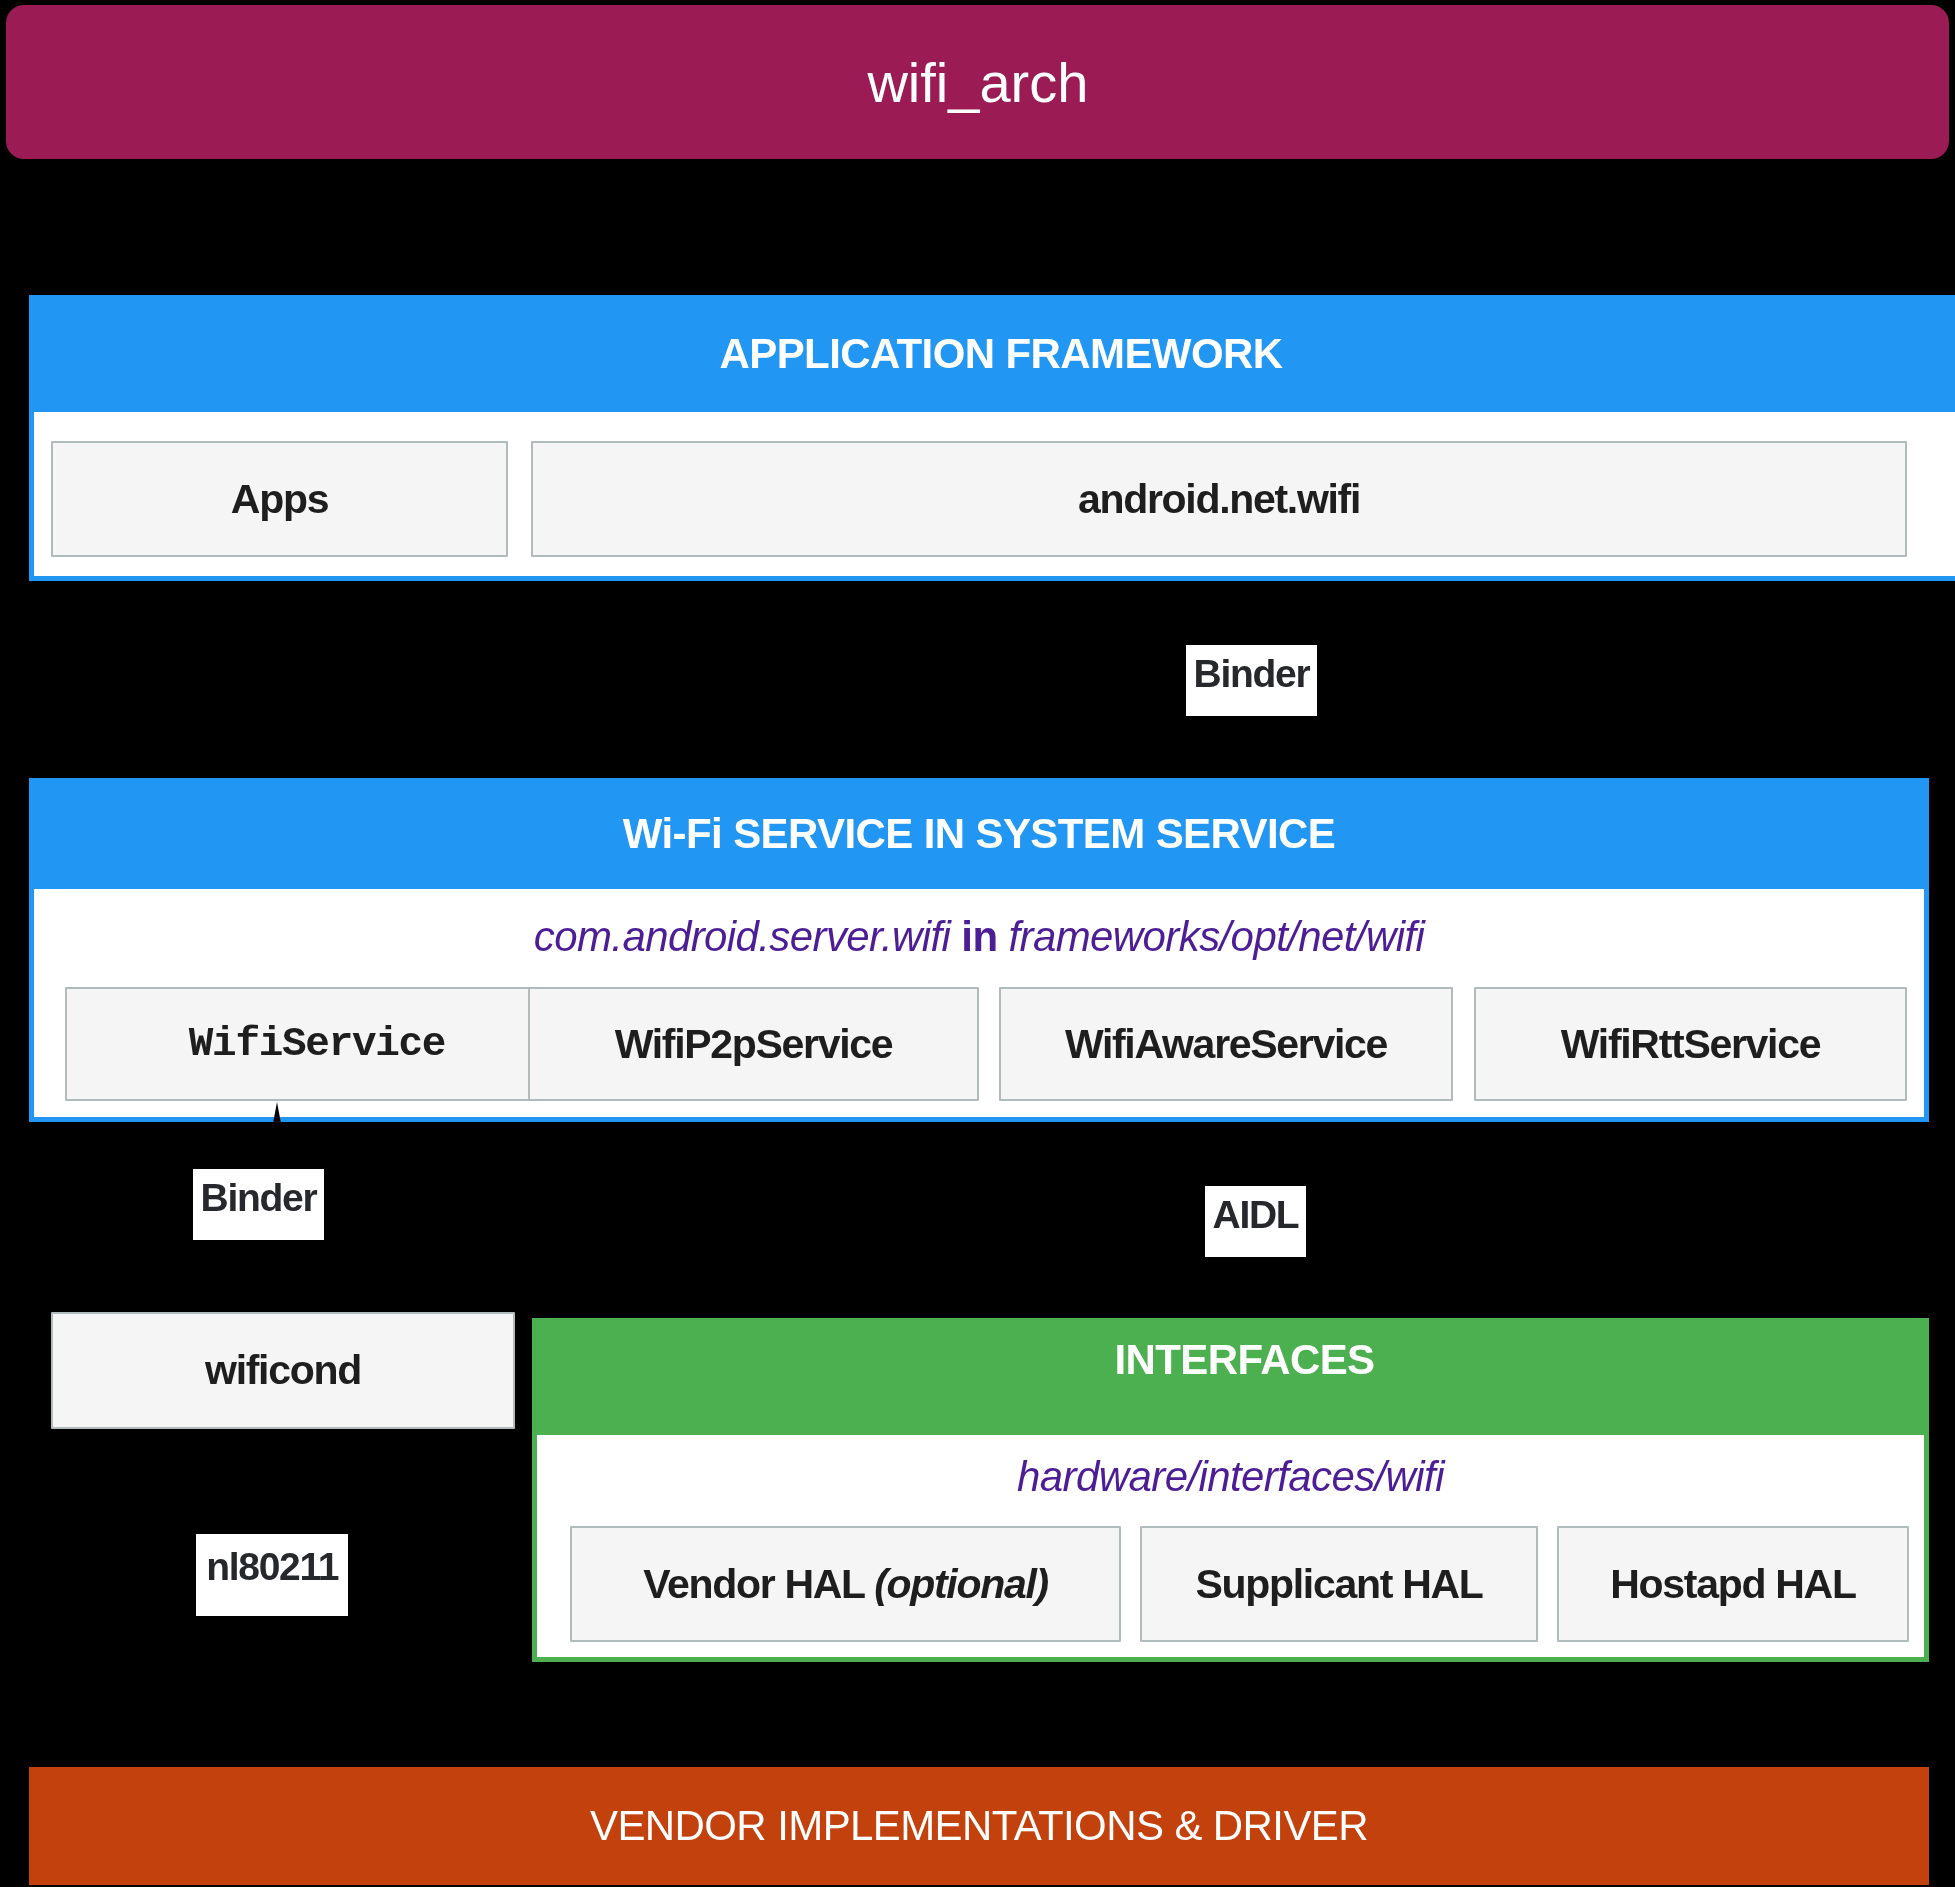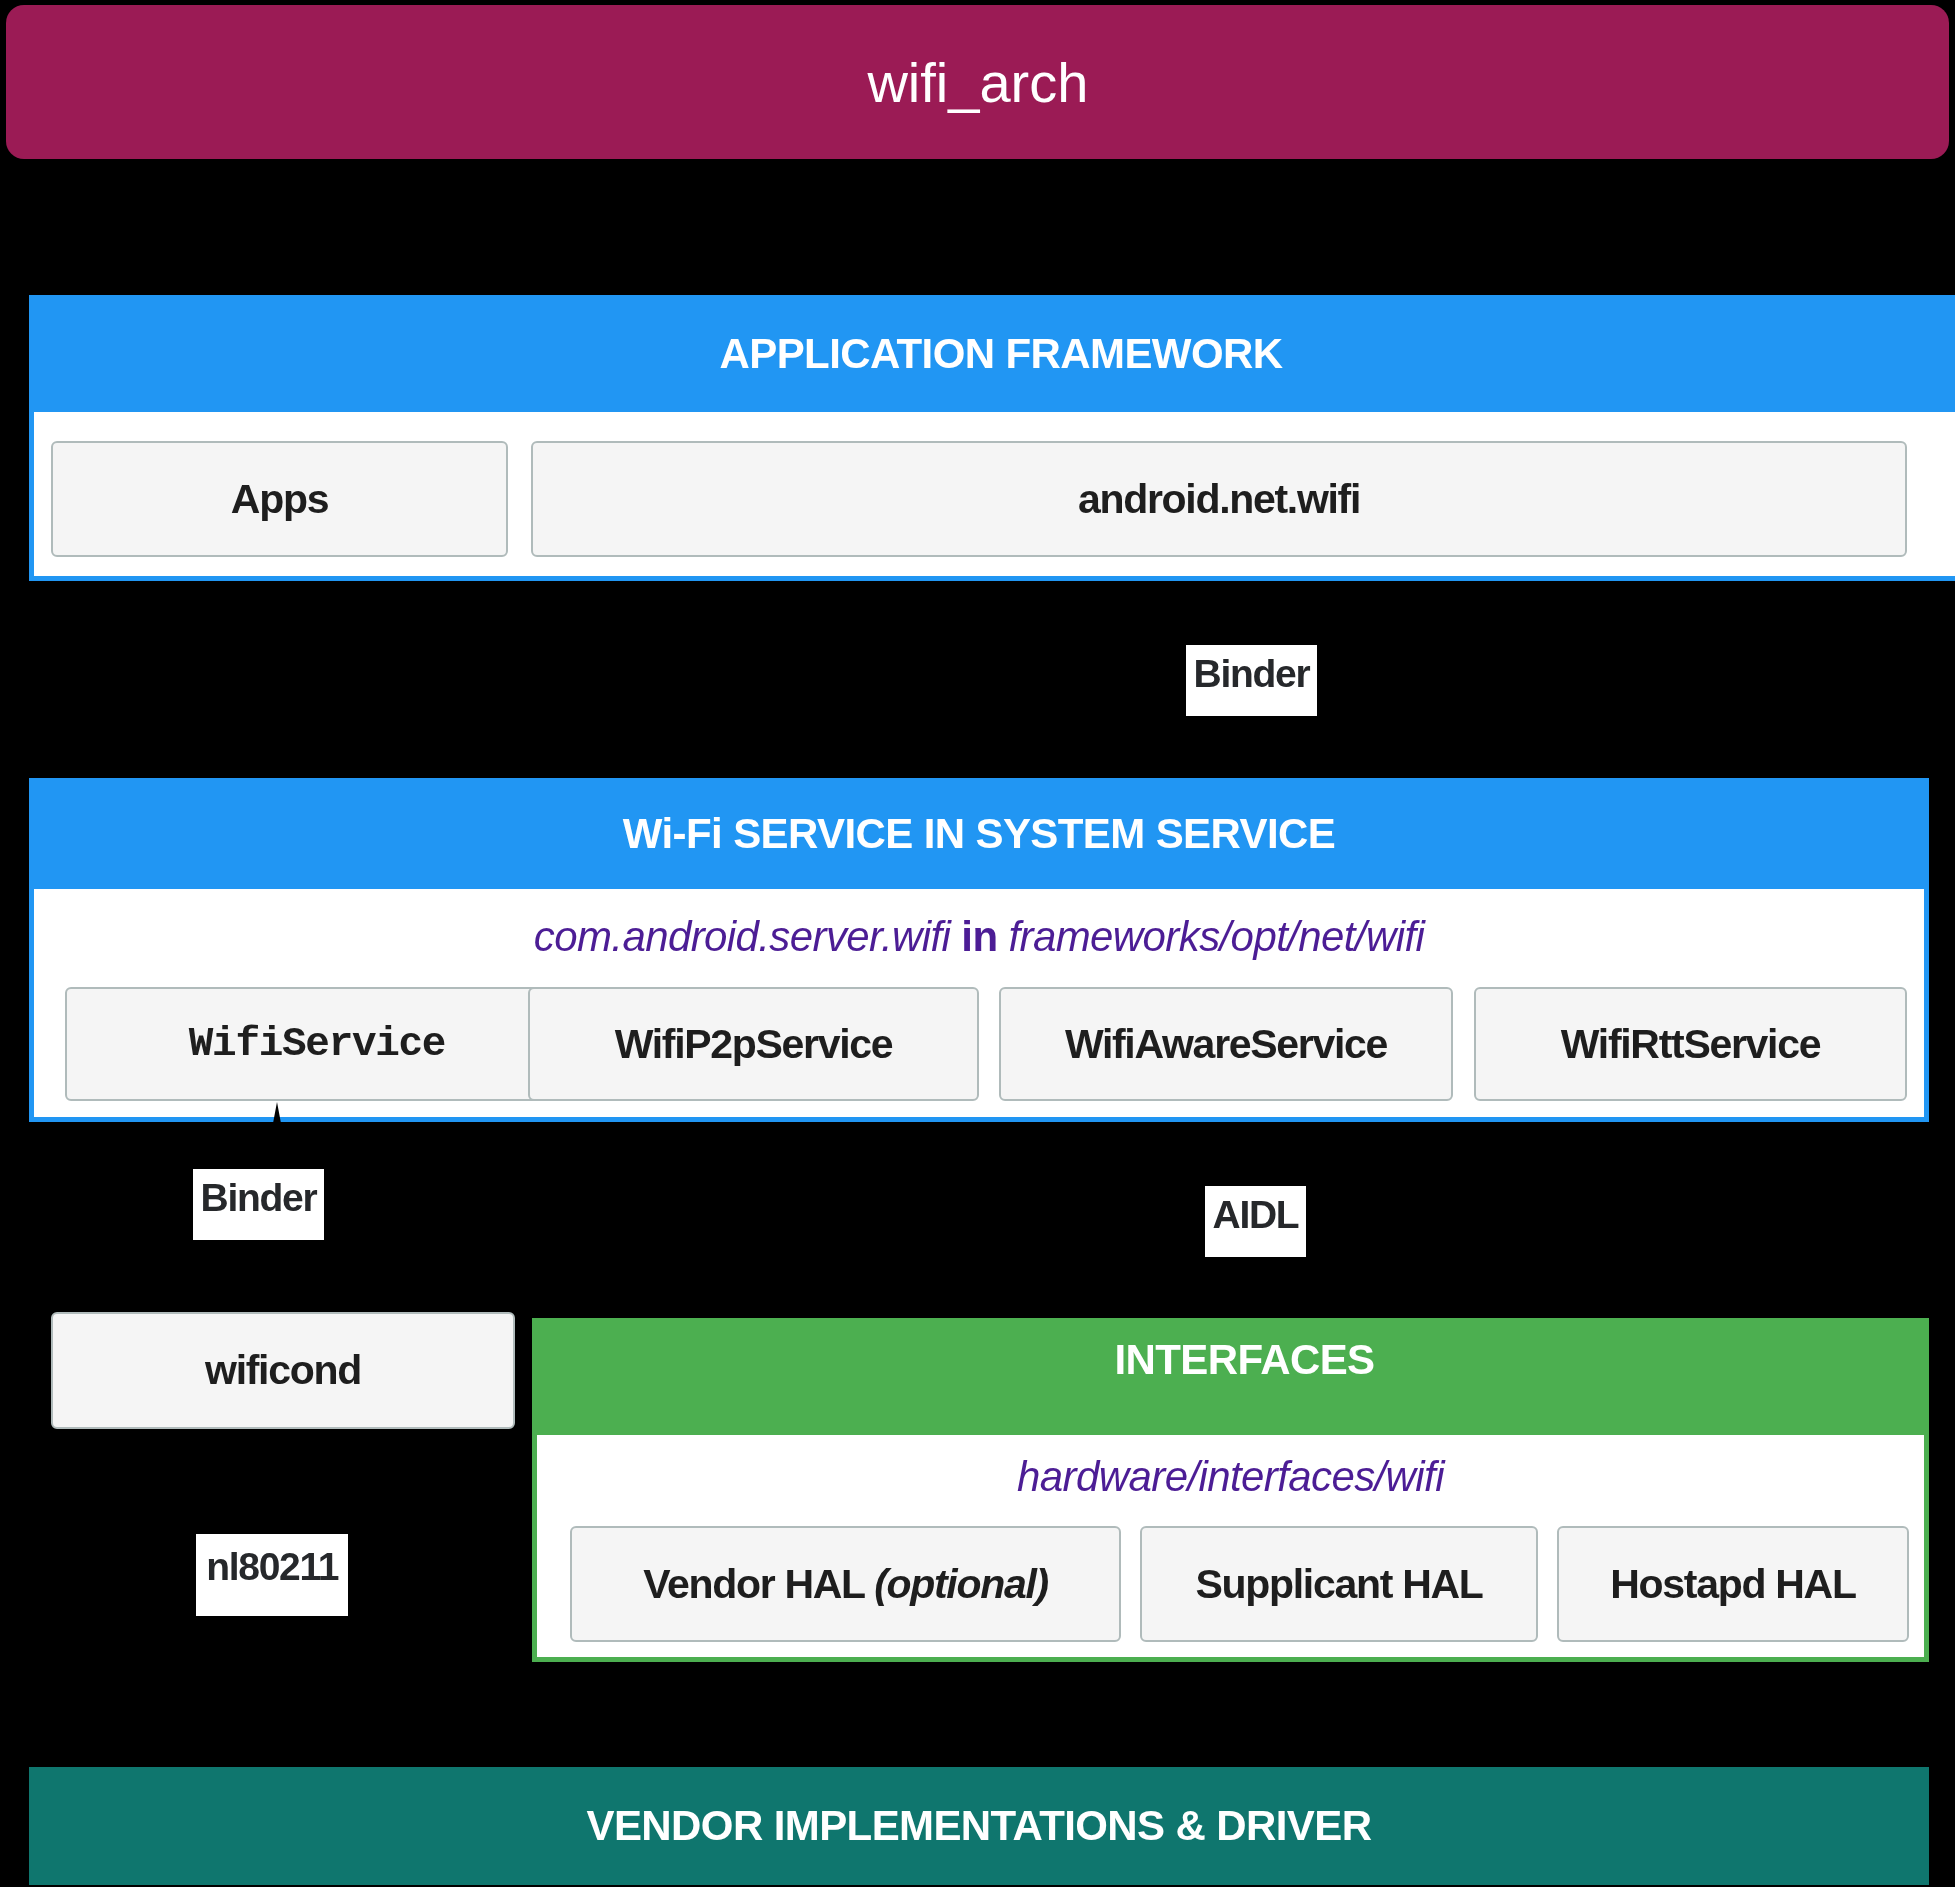--- a/index.html
+++ b/index.html
@@ -25,21 +25,21 @@
   }
   .sec-body{position:absolute;left:5.1px;right:5.1px;bottom:5.1px;background:#fff;}
   .subtitle{
     position:absolute;left:0;right:0;
     display:flex;align-items:center;justify-content:center;
     color:#4c1d95;font-size:42px;font-style:italic;letter-spacing:-0.6px;white-space:pre;
   }
   .subtitle .conj{font-style:normal;font-weight:700;}
   
   .gbox{
-    position:absolute;background:#F5F5F5;border:2.5px solid #B0BBBB;border-radius:6px;
+    position:absolute;background:#F5F5F5;border:2.5px solid #B0BBBB;border-radius:1px;
     box-sizing:border-box;display:flex;align-items:center;justify-content:center;
     color:#1e1e1e;font-weight:700;font-size:41px;letter-spacing:-1.3px;white-space:pre;
   }
   .gbox .qual{font-style:italic;}
   .gbox .qual:empty{display:none;}
   
   .edge-label{
     position:absolute;background:#fff;color:#26282B;
     font-weight:700;font-size:39px;letter-spacing:-1.3px;
     padding:9px 7.6px 23px 7.6px;line-height:1.0;
@@ -50,23 +50,23 @@
     border-left:10.2px solid transparent;border-right:10.2px solid transparent;
     border-bottom:53px solid #000;
   }
   .arrow-down{
     position:absolute;width:0;height:0;
     border-left:11.4px solid transparent;border-right:11.4px solid transparent;
     border-top:37px solid #000;
   }
   
   .vendor-bar{
-    position:absolute;left:29px;top:1767px;width:1900px;height:118px;background:#0f766e;
+    position:absolute;left:29px;top:1767px;width:1900px;height:118px;background:#c2410c;
     display:flex;align-items:center;justify-content:center;
-    color:#fff;font-weight:700;font-size:42px;letter-spacing:-0.6px;
+    color:#fff;font-weight:400;font-size:42px;letter-spacing:-0.6px;
   }
 </style>
 </head>
 <body>
 
 <div id="canvas">
 
   <div class="title-bar">
     <span>wifi_arch</span>
   </div>

